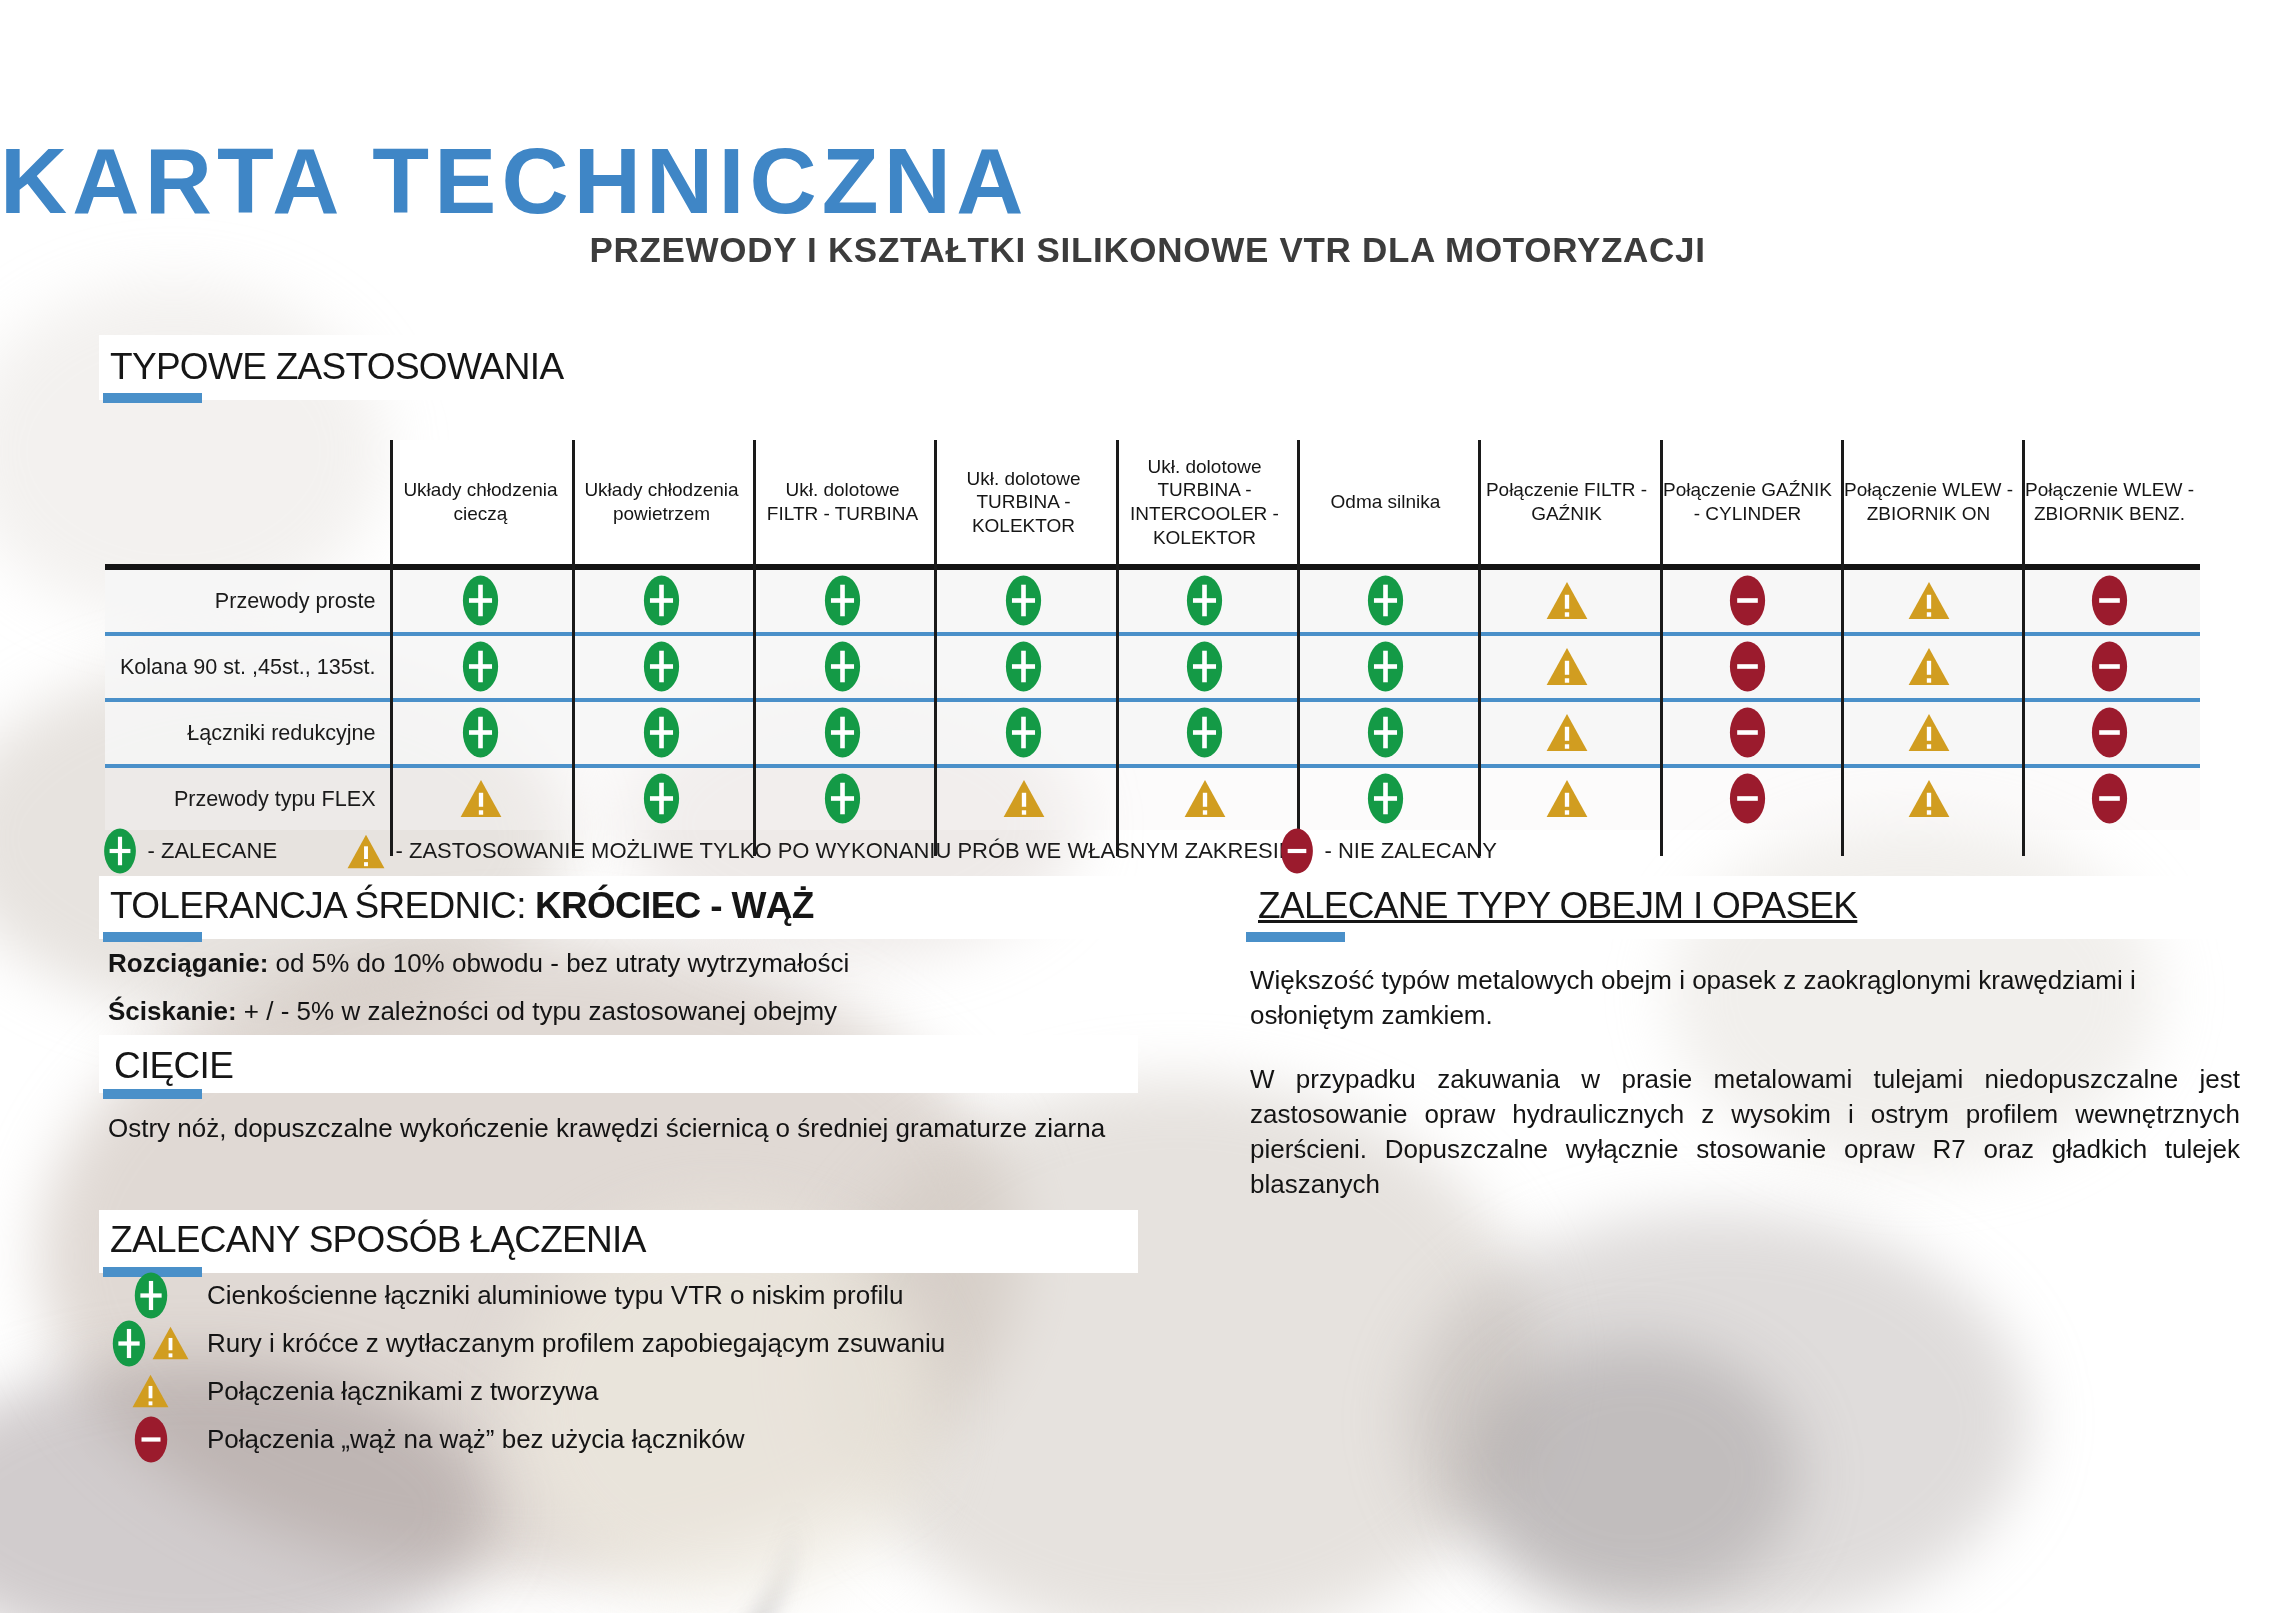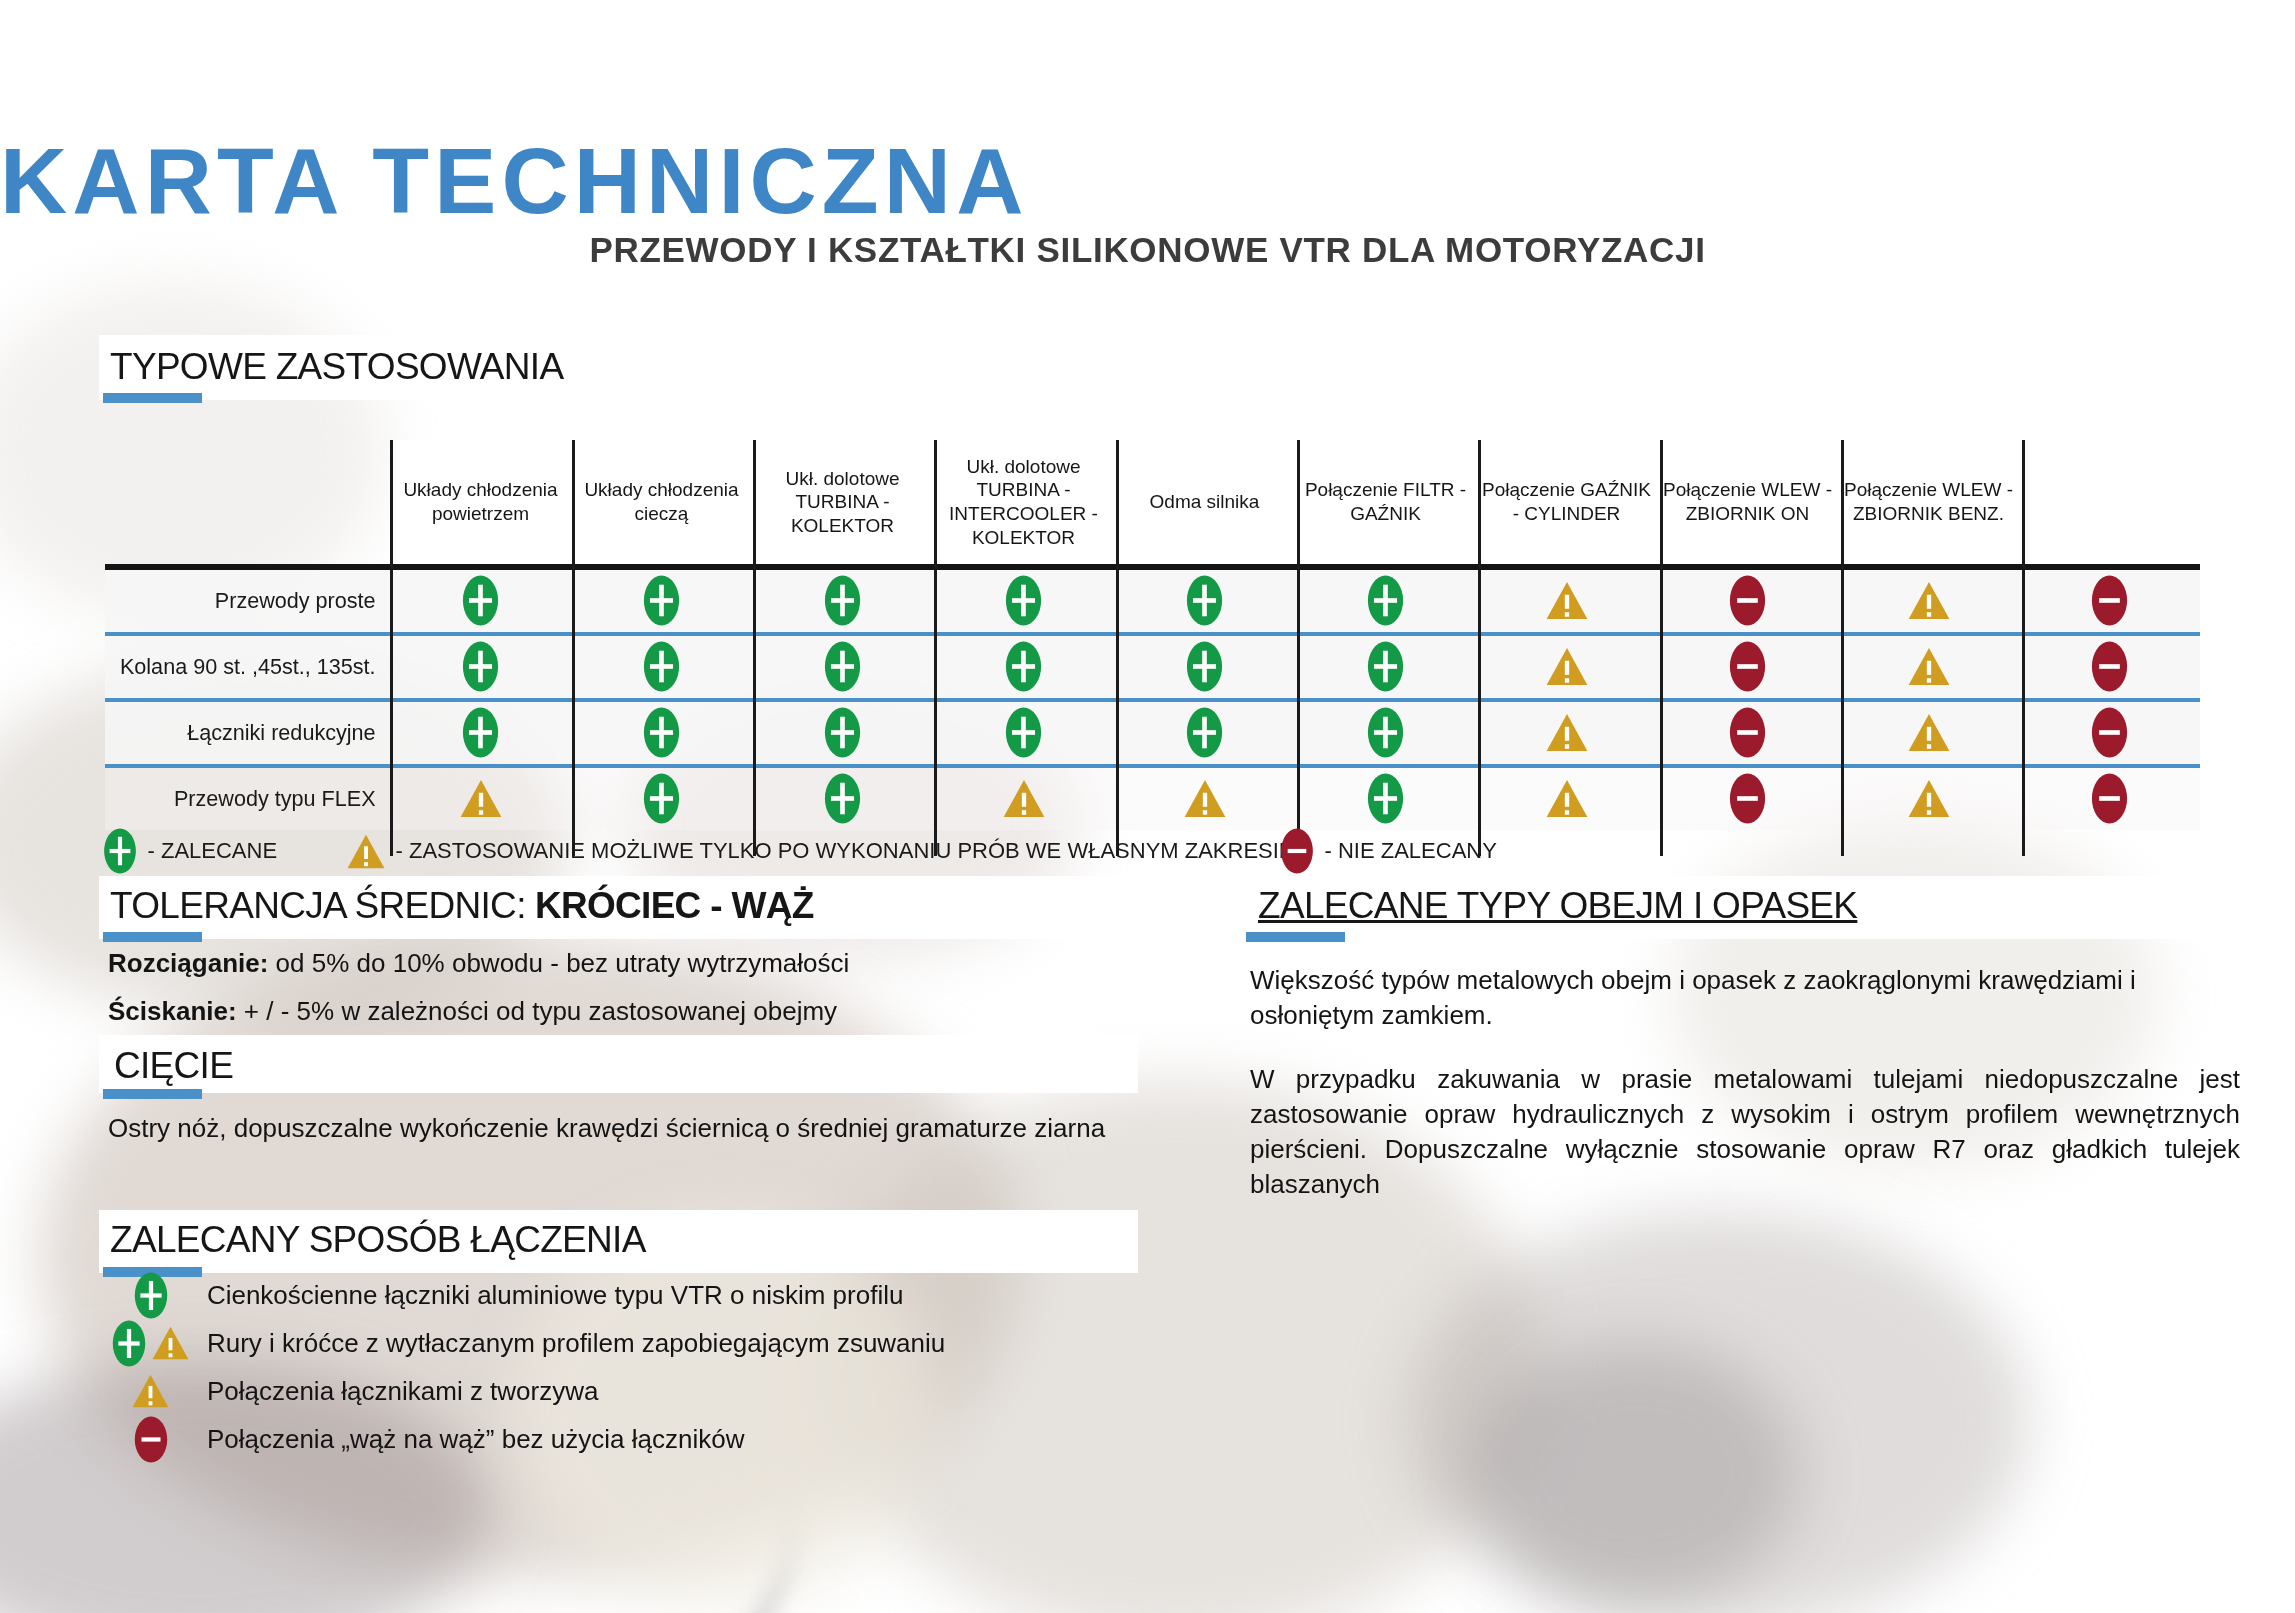--- a/index.html
+++ b/index.html
@@ -120,24 +120,27 @@
   <div class="subtitle">PRZEWODY I KSZTAŁTKI SILIKONOWE VTR DLA MOTORYZACJI</div>
 
   <div class="strip s-typowe"></div>
   <div class="h1 h-typowe">TYPOWE ZASTOSOWANIA</div>
   <div class="bluebar bb-typowe"></div>
 
   <div class="table-wrap">
     <div class="tgrid" id="tgrid">
         <div class="th lbl"></div>
         <div class="th">
+          <span>Układy chłodzenia cieczą</span>
+        </div>
+        <div class="th">
           <span>Układy chłodzenia powietrzem</span>
         </div>
         <div class="th">
-          <span>Układy chłodzenia cieczą</span>
+          <span>Ukł. dolotowe FILTR - TURBINA</span>
         </div>
         <div class="th">
           <span>Ukł. dolotowe TURBINA - KOLEKTOR</span>
         </div>
         <div class="th">
           <span>Ukł. dolotowe TURBINA - INTERCOOLER - KOLEKTOR</span>
         </div>
         <div class="th">
           <span>Odma silnika</span>
         </div>

